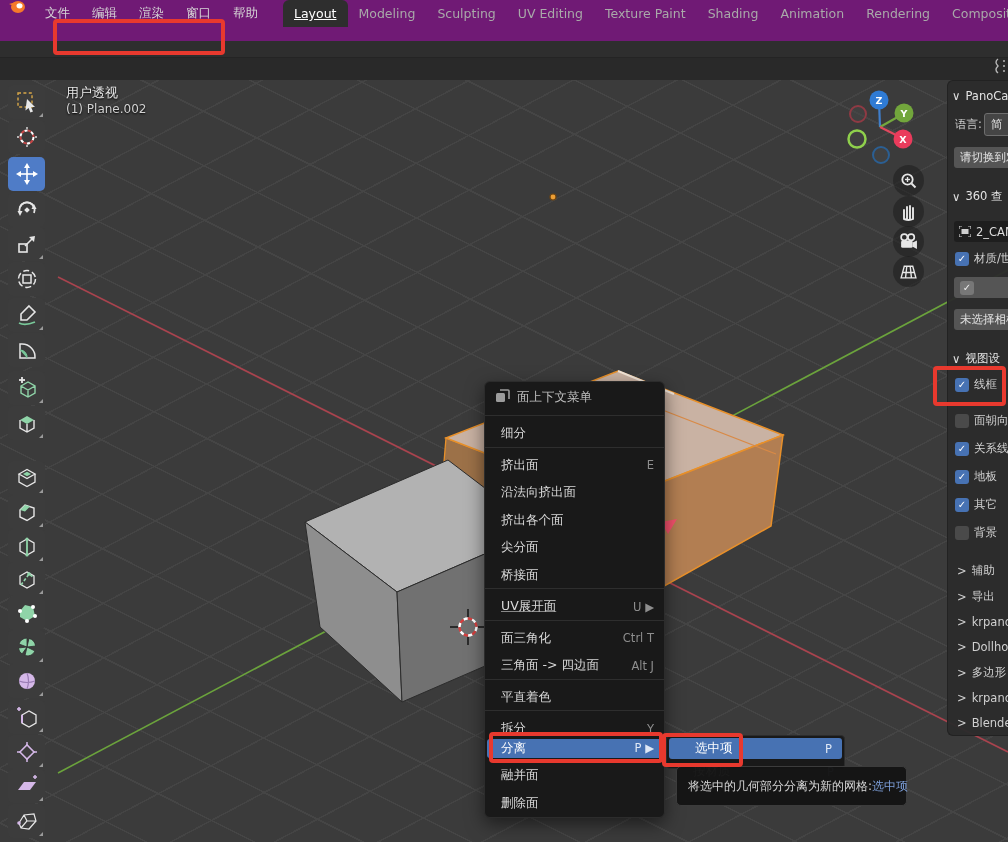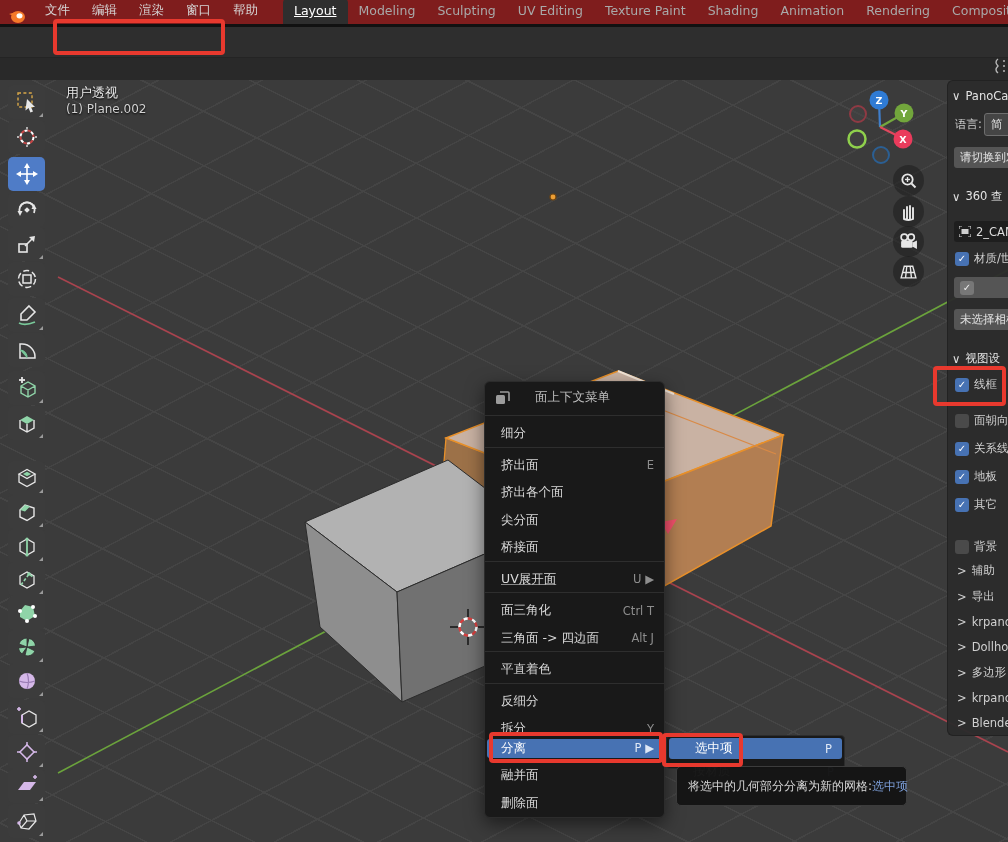--- a/index.html
+++ b/index.html
@@ -1,21 +1,21 @@
 <!DOCTYPE html>
 <html><head>
 <meta charset="utf-8">
 <style>
   html,body{margin:0;padding:0;background:#111;}
   body{width:1008px;height:842px;position:relative;overflow:hidden;
        font-family:"DejaVu Sans","Liberation Sans",sans-serif;
        -webkit-font-smoothing:antialiased;}
   .abs{position:absolute;}
   
-  .topbar{left:0;top:0;width:1008px;height:24px;background:#7f1d1d;display:flex;align-items:flex-end;white-space:nowrap;z-index:20;}
+  .topbar{left:0;top:0;width:1008px;height:41px;background:#701a75;display:flex;align-items:flex-start;white-space:nowrap;z-index:20;}
   .tmenu{padding:0 11px;font-size:12.5px;color:#d6d6d6;height:27px;display:flex;align-items:center;}
   .tabs{display:flex;height:27px;margin-left:14px;}
   .tab{padding:0 11px;font-size:12.5px;color:#a9a9a9;height:27px;display:flex;align-items:center;}
   .tab.active{background:#2e2e2e;color:#fff;border-radius:6px 6px 0 0;text-decoration:underline;}
   
   .hrow1{left:0;top:27px;width:1008px;height:30px;background:#2e2e2e;z-index:19;}
   .hrow2{left:0;top:57px;width:1008px;height:22px;background:#292929;border-top:1px solid #242424;z-index:19;}
   .hbtn{position:absolute;display:flex;align-items:center;gap:4px;background:#383838;border-radius:4px;height:24px;padding:0 6px;color:#dcdcdc;font-size:12px;box-sizing:border-box;}
   .hbtn.blue{background:#4772b3;color:#fff;}
   .hbtn.muted{opacity:.5;}
@@ -46,21 +46,21 @@
   .panel{position:absolute;left:947px;top:80px;width:61px;height:654px;background:rgba(44,44,44,.96);border:1px solid #222;border-right:none;border-radius:6px 0 0 6px;overflow:hidden;z-index:7;}
   .prow{position:absolute;left:7px;white-space:nowrap;font-size:11.5px;color:#d0d0d0;display:flex;align-items:center;gap:5px;}
   .phead{color:#e3e3e3;}
   .pbtn{position:absolute;left:6px;right:-40px;height:21px;background:#555;border-radius:3px;color:#e3e3e3;font-size:11.5px;display:flex;align-items:center;padding-left:6px;white-space:nowrap;}
   .pfield{position:absolute;left:6px;right:-40px;height:21px;background:#1e1e1e;border-radius:3px;color:#ddd;font-size:11.5px;display:flex;align-items:center;gap:5px;padding-left:5px;white-space:nowrap;}
   .cb{width:14px;height:14px;border-radius:3px;background:#4a4a4a;flex:0 0 auto;display:flex;align-items:center;justify-content:center;font-size:10px;color:#fff;}
   .cb.on{background:#4772b3;}
   .cb.gray{background:#777;color:#eee;}
   
   .cmenu{left:484px;top:381px;width:181px;background:#191919;border:1px solid #2c2c2c;border-radius:6px;box-shadow:0 6px 18px rgba(0,0,0,.5);z-index:10;padding-bottom:4px;box-sizing:border-box;}
-  .cmhead{display:flex;align-items:flex-end;gap:25px;padding:7px 12px 6px 10px;color:#bdbdbd;font-size:12.5px;}
+  .cmhead{display:flex;align-items:flex-start;gap:7px;padding:7px 12px 6px 10px;color:#bdbdbd;font-size:12.5px;}
   .cmsep{height:1px;background:#2e2e2e;margin:3px 0;}
   .cmitem{height:19.5px;display:flex;align-items:center;padding:0 10px 0 16px;font-size:12.5px;color:#d9d9d9;position:relative;margin-top:8px;}
   .cmitem .sc{margin-left:auto;color:#8e8e8e;font-size:11.5px;}
   .cmitem.hl{background:#4772b3;color:#fff;margin:0 2px;border-radius:3px;padding:0 8px 0 14px;text-align:center;}
   .cmitem.hl .sc{color:#dfe8f6;}
   .smenu{left:666px;top:735px;width:177px;height:32px;background:#191919;border:1px solid #2c2c2c;border-radius:4px;z-index:11;overflow:visible;}
   .smitem{height:21px;display:flex;align-items:center;padding:0 10px 0 26px;font-size:12.5px;color:#d9d9d9;}
   .smitem.hl{background:#4772b3;color:#fff;margin:2px;border-radius:3px;}
   .smitem .sc{margin-left:auto;color:#9fb4d8;font-size:11.5px;}
   
@@ -559,21 +559,21 @@
       <span>关系线</span>
     </div>
   <div class="prow" style="top:388px;">
       <span class="cb on">✓</span>
       <span>地板</span>
     </div>
   <div class="prow" style="top:416px;">
       <span class="cb on">✓</span>
       <span>其它</span>
     </div>
-  <div class="prow" style="top:458px;">
+  <div class="prow" style="top:444px;">
       <span class="cb"></span>
       <span>背景</span>
     </div>
 
   <div class="prow" style="top:482px;left:9px;">
       <span>&gt;</span>
       <span>辅助</span>
     </div>
   <div class="prow" style="top:508px;left:9px;">
       <span>&gt;</span>
@@ -612,20 +612,23 @@
   <div class="cmsep"></div>
   <div class="cmitem">
       <span>细分</span>
     </div>
   <div class="cmsep"></div>
   <div class="cmitem">
       <span>挤出面</span>
       <span class="sc">E</span>
     </div>
   <div class="cmitem">
+      <span>沿法向挤出面</span>
+    </div>
+  <div class="cmitem">
       <span>挤出各个面</span>
     </div>
   <div class="cmitem">
       <span>尖分面</span>
     </div>
   <div class="cmitem">
       <span>桥接面</span>
     </div>
   <div class="cmsep"></div>
   <div class="cmitem">
@@ -639,23 +642,20 @@
     </div>
   <div class="cmitem">
       <span>三角面 -&gt; 四边面</span>
       <span class="sc">Alt J</span>
     </div>
   <div class="cmsep"></div>
   <div class="cmitem">
       <span>平直着色</span>
     </div>
   <div class="cmsep"></div>
-  <div class="cmitem">
-      <span>反细分</span>
-    </div>
   <div class="cmitem">
       <span>拆分</span>
       <span class="sc">Y</span>
     </div>
   <div class="cmitem hl">
       <span>分离</span>
       <span class="sc">P ▶</span>
     </div>
   <div class="cmitem">
       <span>融并面</span>

